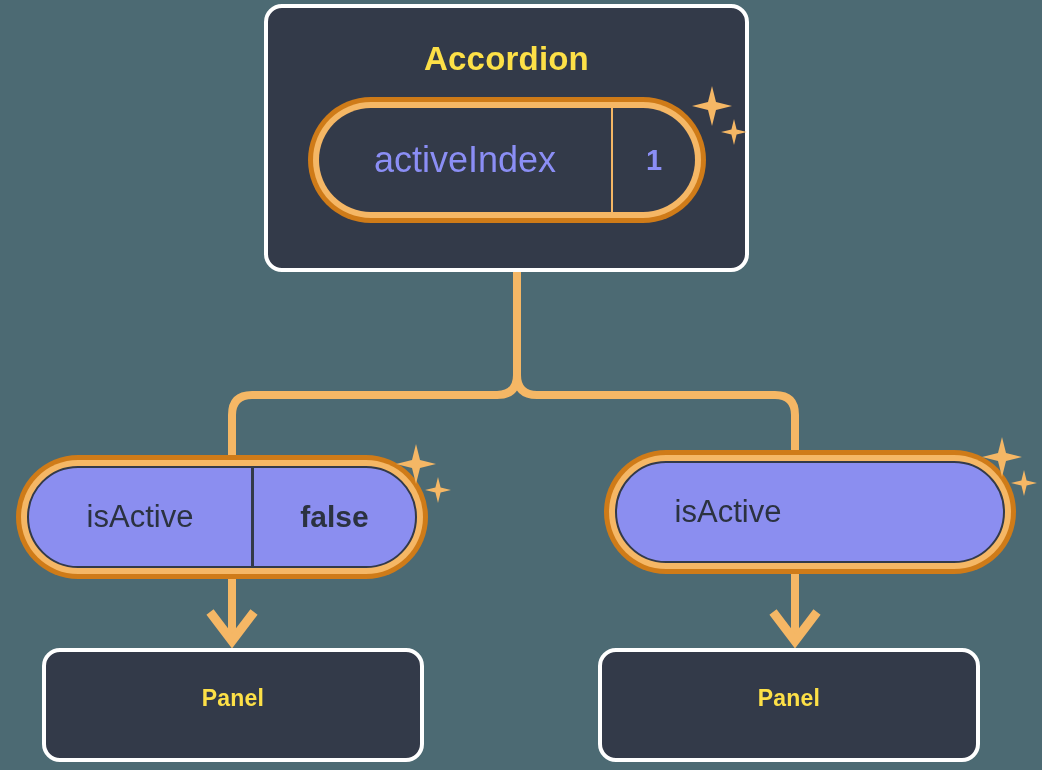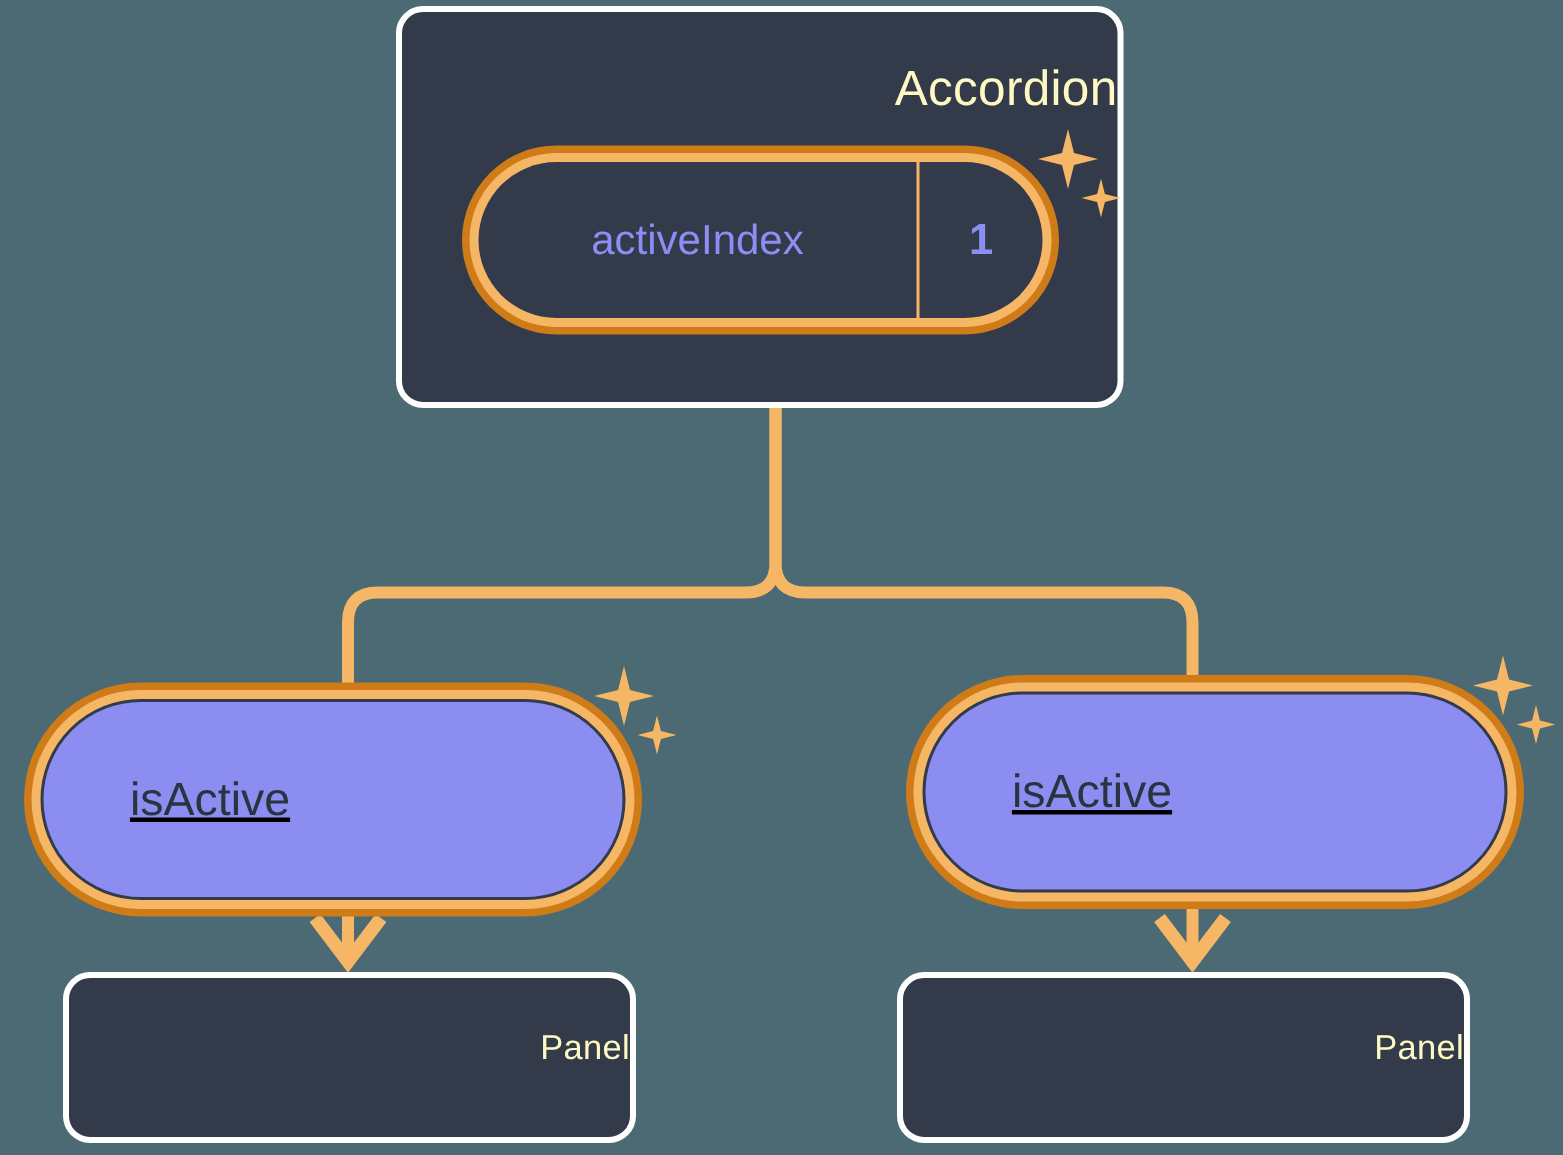--- a/index.html
+++ b/index.html
@@ -35,24 +35,24 @@
     position: absolute;
     background: #333a49;
     border: 4px solid #ffffff;
     border-radius: 18px;
     box-sizing: border-box;
   }
   .node-title {
     position: absolute;
     left: 0;
     width: 100%;
-    text-align: right;
-    color: #fef9c3;
+    text-align: center;
+    color: #fde047;
     font-size: 33px;
-    font-weight: 400;
+    font-weight: 700;
     letter-spacing: 0.2px;
     white-space: nowrap;
   }
 
   
   #node-accordion {
     left: 264px;
     top: 4px;
     width: 485px;
     height: 268px;
@@ -135,32 +135,31 @@
 
   
   #pill-active-index {
     left: 308px;
     top: 97px;
     width: 398px;
     height: 126px;
   }
   #pill-active-index .pill-key {
     width: 292px;
-    font-size: 28px;
+    font-size: 36px;
   }
   #pill-active-index .pill-val {
     flex: 1 1 auto;
     font-size: 29px;
   }
 
   
   .pill-leaf {
     width: 412px;
-    height: 156px;
-    text-decoration: underline;
+    height: 124px;
   }
   #pill-is-active-left  { left: 16px;  top: 455px; }
   #pill-is-active-right { left: 604px; top: 450px; }
   .pill-leaf .pill-key {
     width: 222px;
     font-size: 31px;
   }
   .pill-leaf .pill-val {
     flex: 1 1 auto;
     font-size: 30px;
@@ -221,20 +220,21 @@
 
   <div class="sparkle-group" id="sparkles-root">
     <div class="sparkle sparkle-big"></div>
     <div class="sparkle sparkle-small"></div>
   </div>
 
   <div class="pill pill-purple pill-leaf" id="pill-is-active-left">
     <div class="pill-inner">
       <div class="pill-body">
         <div class="pill-key">isActive</div>
+        <div class="pill-val">false</div>
       </div>
     </div>
   </div>
 
   <div class="sparkle-group" id="sparkles-left">
     <div class="sparkle sparkle-big"></div>
     <div class="sparkle sparkle-small"></div>
   </div>
 
   <div class="node panel-node" id="node-panel-left">

